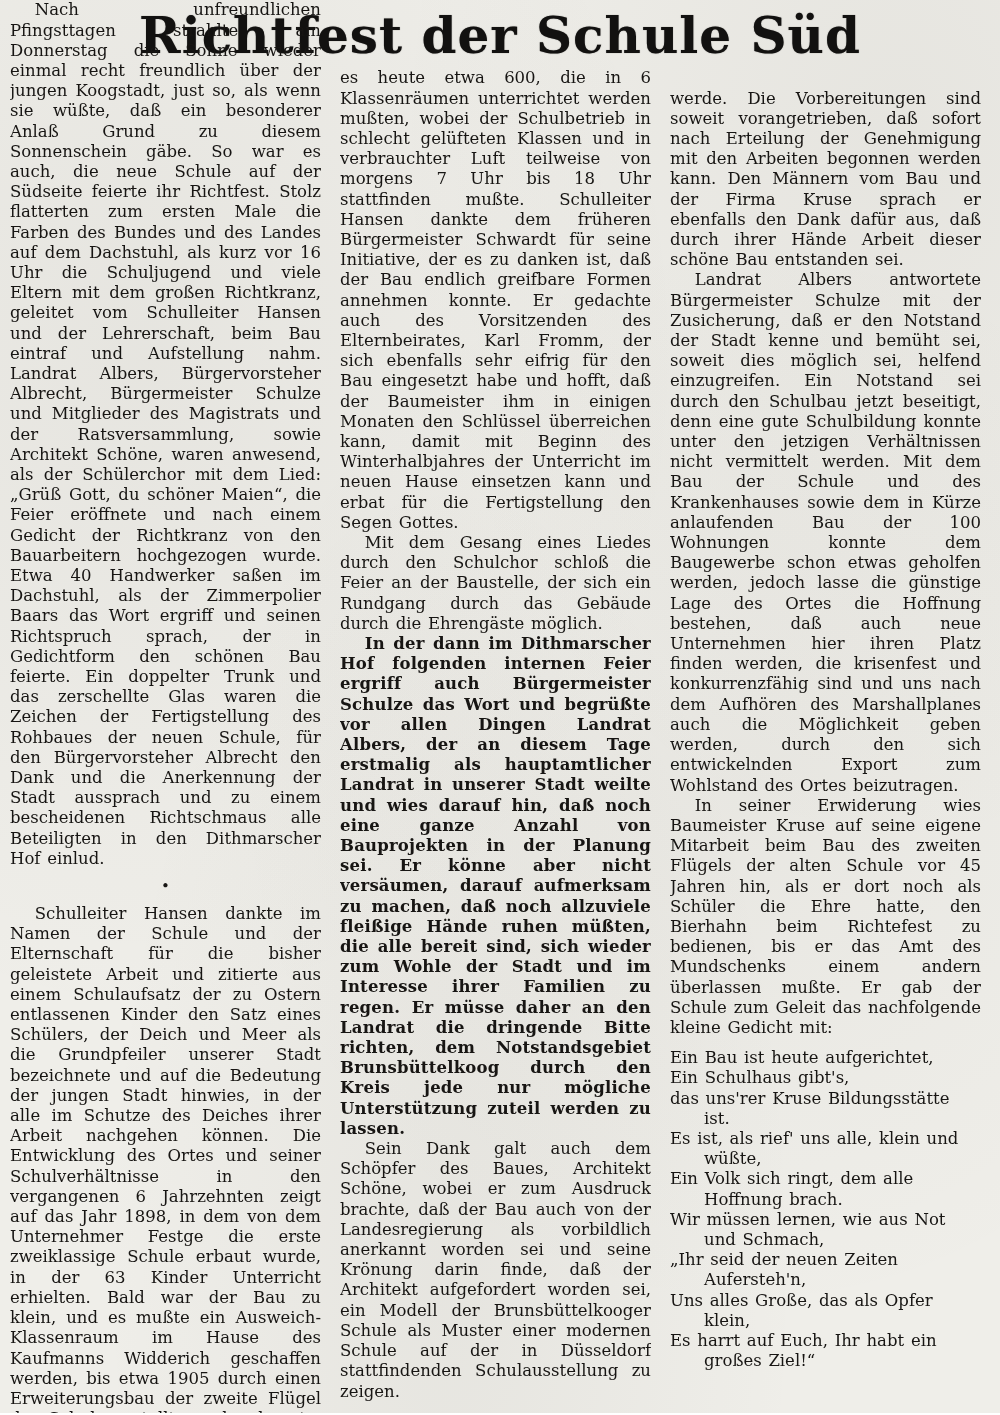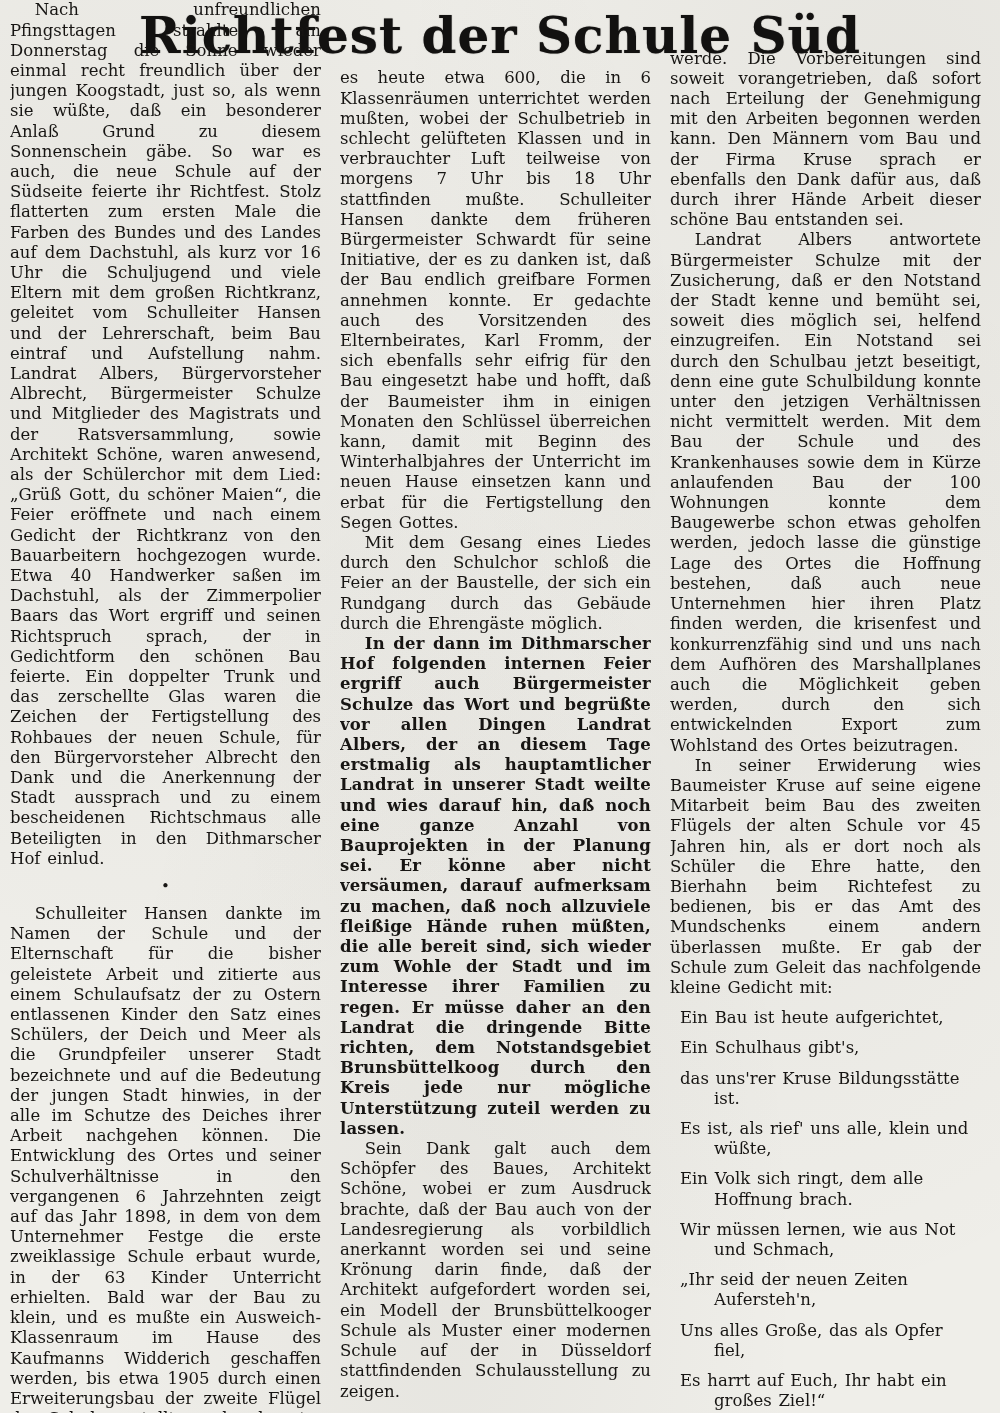--- a/index.html
+++ b/index.html
@@ -66,21 +66,21 @@
     text-align: center;
     font-size: 15px;
     line-height: 20px;
     margin: 7px 0 8px 0;
   }
   .poem { margin: 10px 0 10px 0; }
   .poem-line {
     text-align: left;
     padding-left: 34px;
     text-indent: -34px;
-    margin: 10px;
+    margin: 0;
   }
 </style>
 </head>
 <body>
 
 <div class="page">
   <h1 class="headline">Richtfest der Schule Süd</h1>
   <div class="columns">
     <div class="column">
         <p class="para indent">Nach unfreundlichen Pfingsttagen strahlte am Donnerstag die Sonne wieder einmal recht freundlich über der jungen Koogstadt, just so, als wenn sie wüßte, daß ein besonderer Anlaß Grund zu diesem Sonnenschein gäbe. So war es auch, die neue Schule auf der Südseite feierte ihr Richtfest. Stolz flatterten zum ersten Male die Farben des Bundes und des Landes auf dem Dachstuhl, als kurz vor 16 Uhr die Schuljugend und viele Eltern mit dem großen Richtkranz, geleitet vom Schulleiter Hansen und der Lehrerschaft, beim Bau eintraf und Aufstellung nahm. Landrat Albers, Bürgervorsteher Albrecht, Bürgermeister Schulze und Mitglieder des Magistrats und der Ratsversammlung, sowie Architekt Schöne, waren anwesend, als der Schülerchor mit dem Lied: „Grüß Gott, du schöner Maien“, die Feier eröffnete und nach einem Gedicht der Richtkranz von den Bauarbeitern hochgezogen wurde. Etwa 40 Handwerker saßen im Dachstuhl, als der Zimmerpolier Baars das Wort ergriff und seinen Richtspruch sprach, der in Gedichtform den schönen Bau feierte. Ein doppelter Trunk und das zerschellte Glas waren die Zeichen der Fertigstellung des Rohbaues der neuen Schule, für den Bürgervorsteher Albrecht den Dank und die Anerkennung der Stadt aussprach und zu einem bescheidenen Richtschmaus alle Beteiligten in den Dithmarscher Hof einlud.</p>
@@ -100,19 +100,19 @@
         <p class="para indent">Landrat Albers antwortete Bürgermeister Schulze mit der Zusicherung, daß er den Notstand der Stadt kenne und bemüht sei, soweit dies möglich sei, helfend einzugreifen. Ein Notstand sei durch den Schulbau jetzt beseitigt, denn eine gute Schulbildung konnte unter den jetzigen Verhältnissen nicht vermittelt werden. Mit dem Bau der Schule und des Krankenhauses sowie dem in Kürze anlaufenden Bau der 100 Wohnungen konnte dem Baugewerbe schon etwas geholfen werden, jedoch lasse die günstige Lage des Ortes die Hoffnung bestehen, daß auch neue Unternehmen hier ihren Platz finden werden, die krisenfest und konkurrenzfähig sind und uns nach dem Aufhören des Marshallplanes auch die Möglichkeit geben werden, durch den sich entwickelnden Export zum Wohlstand des Ortes beizutragen.</p>
         <p class="para indent">In seiner Erwiderung wies Baumeister Kruse auf seine eigene Mitarbeit beim Bau des zweiten Flügels der alten Schule vor 45 Jahren hin, als er dort noch als Schüler die Ehre hatte, den Bierhahn beim Richtefest zu bedienen, bis er das Amt des Mundschenks einem andern überlassen mußte. Er gab der Schule zum Geleit das nachfolgende kleine Gedicht mit:</p>
         <div class="poem">
           <div class="poem-line">Ein Bau ist heute aufgerichtet,</div>
           <div class="poem-line">Ein Schulhaus gibt's,</div>
           <div class="poem-line">das uns'rer Kruse Bildungsstätte ist.</div>
           <div class="poem-line">Es ist, als rief' uns alle, klein und wüßte,</div>
           <div class="poem-line">Ein Volk sich ringt, dem alle Hoffnung brach.</div>
           <div class="poem-line">Wir müssen lernen, wie aus Not und Schmach,</div>
           <div class="poem-line">„Ihr seid der neuen Zeiten Aufersteh'n,</div>
-          <div class="poem-line">Uns alles Große, das als Opfer fiel,</div>
+          <div class="poem-line">Uns alles Große, das als Opfer klein,</div>
           <div class="poem-line">Es harrt auf Euch, Ihr habt ein großes Ziel!“</div>
         </div>
       </div>
     <div class="rule thick"></div>
   </div>
 </div>
 
 </body></html>

